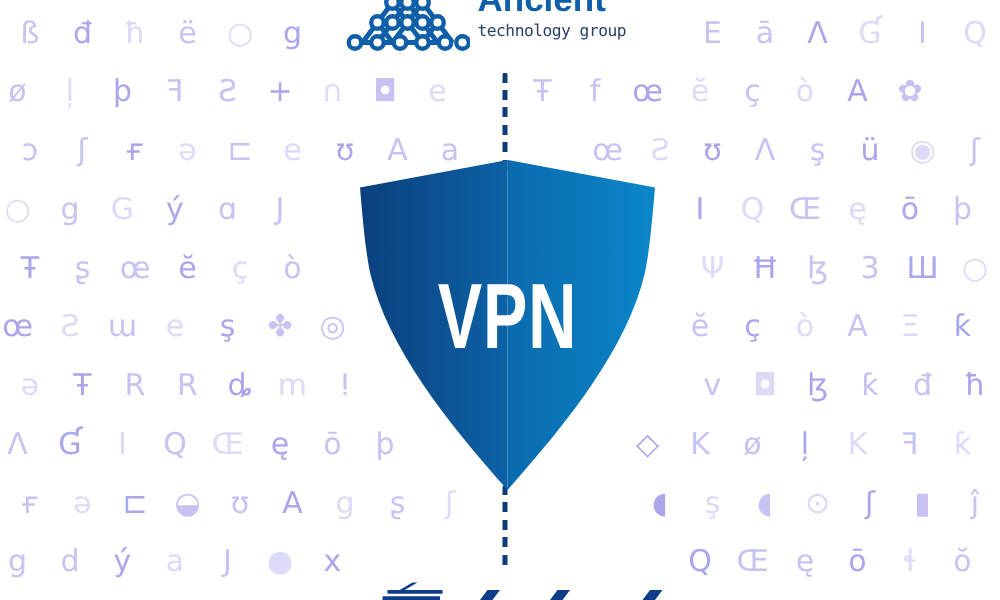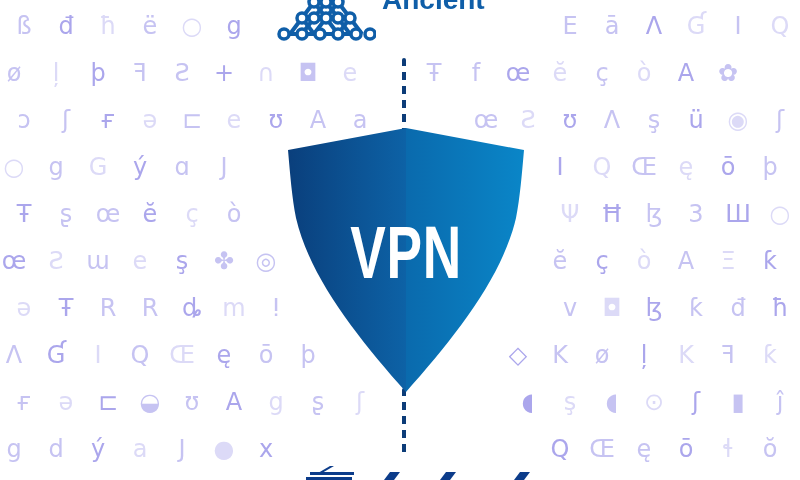--- a/index.html
+++ b/index.html
@@ -240,20 +240,21 @@
       <circle cx="8" cy="48" r="5"></circle>
         <circle cx="26" cy="48" r="5"></circle>
         <circle cx="44" cy="48" r="5"></circle>
         <circle cx="62" cy="48" r="5"></circle>
         <circle cx="80" cy="48" r="5"></circle>
         <circle cx="94" cy="48" r="5"></circle>
     </g>
   </svg>
   <div class="logo-text">
     <div class="logo-name">Ancient</div>
+    <div class="logo-tag">technology group</div>
   </div>
 </div>
 
 <svg class="shield" viewBox="0 0 236 264">
   <defs>
     <linearGradient id="gl" x1="0" x2="1" y1="0" y2="0">
       <stop offset="0" stop-color="#0a3f7c"></stop>
       <stop offset="1" stop-color="#0d62a6"></stop>
     </linearGradient>
     <linearGradient id="gr" x1="0" x2="1" y1="0" y2="0">

